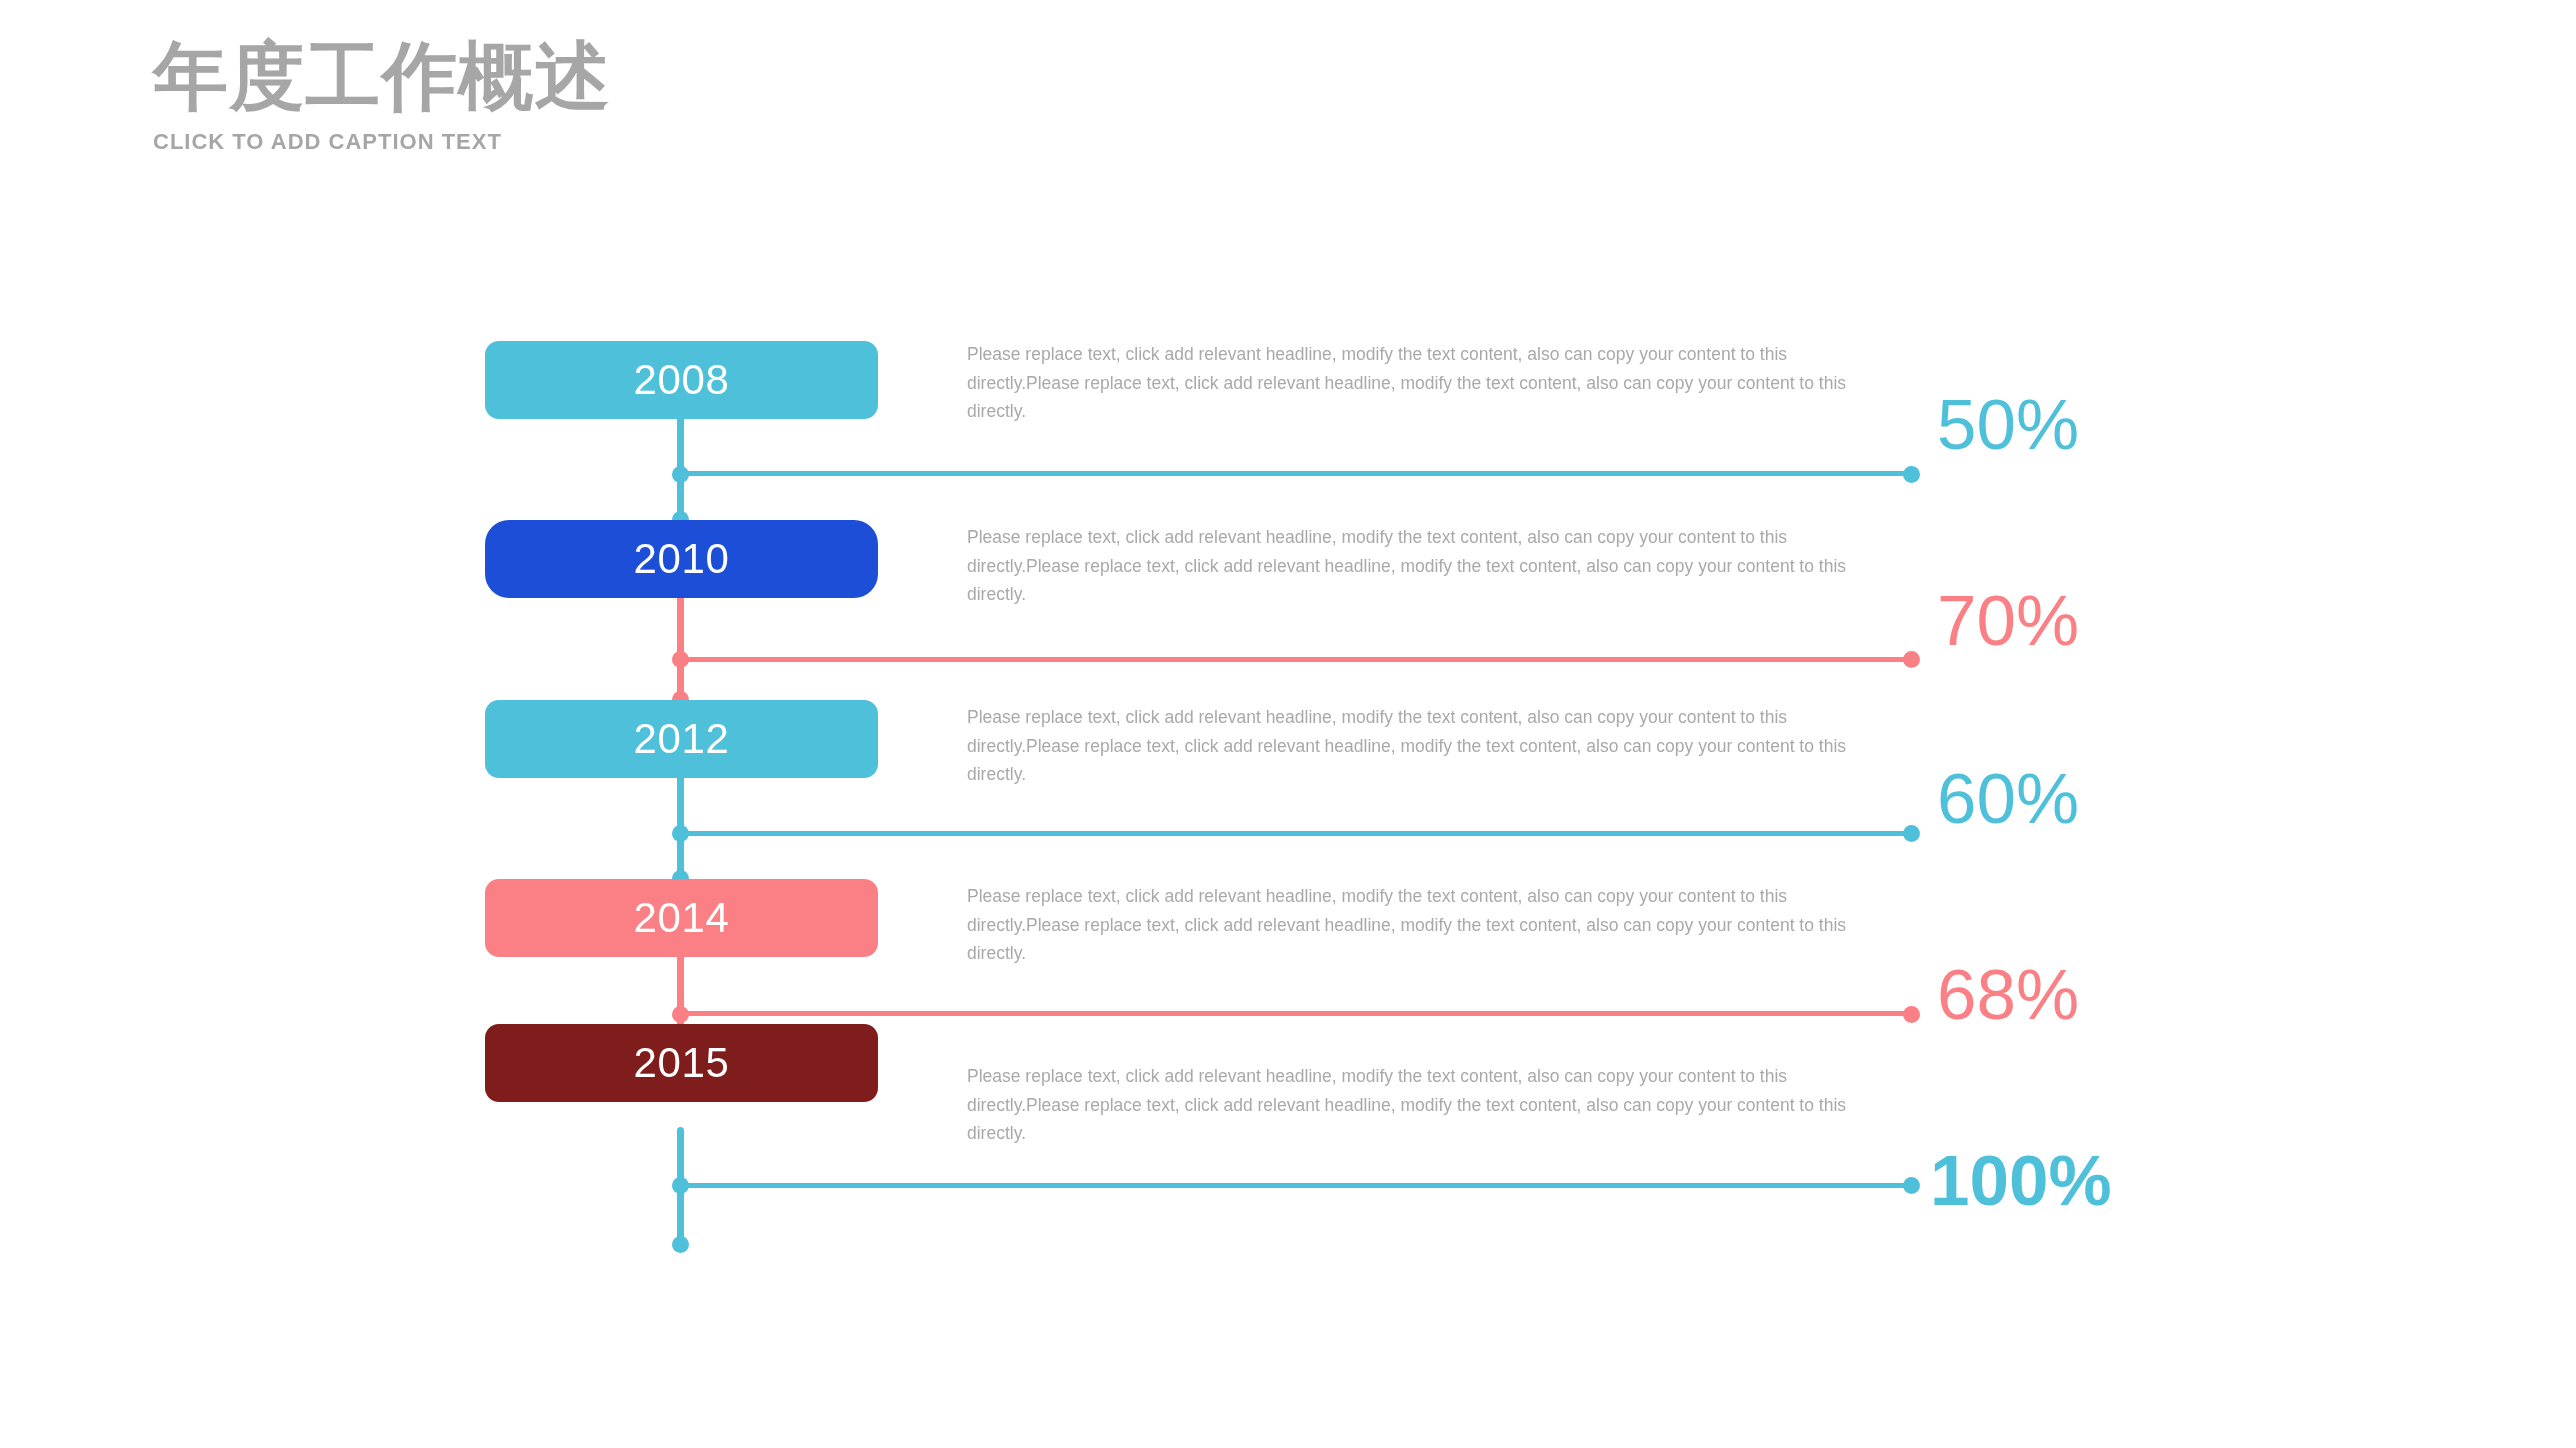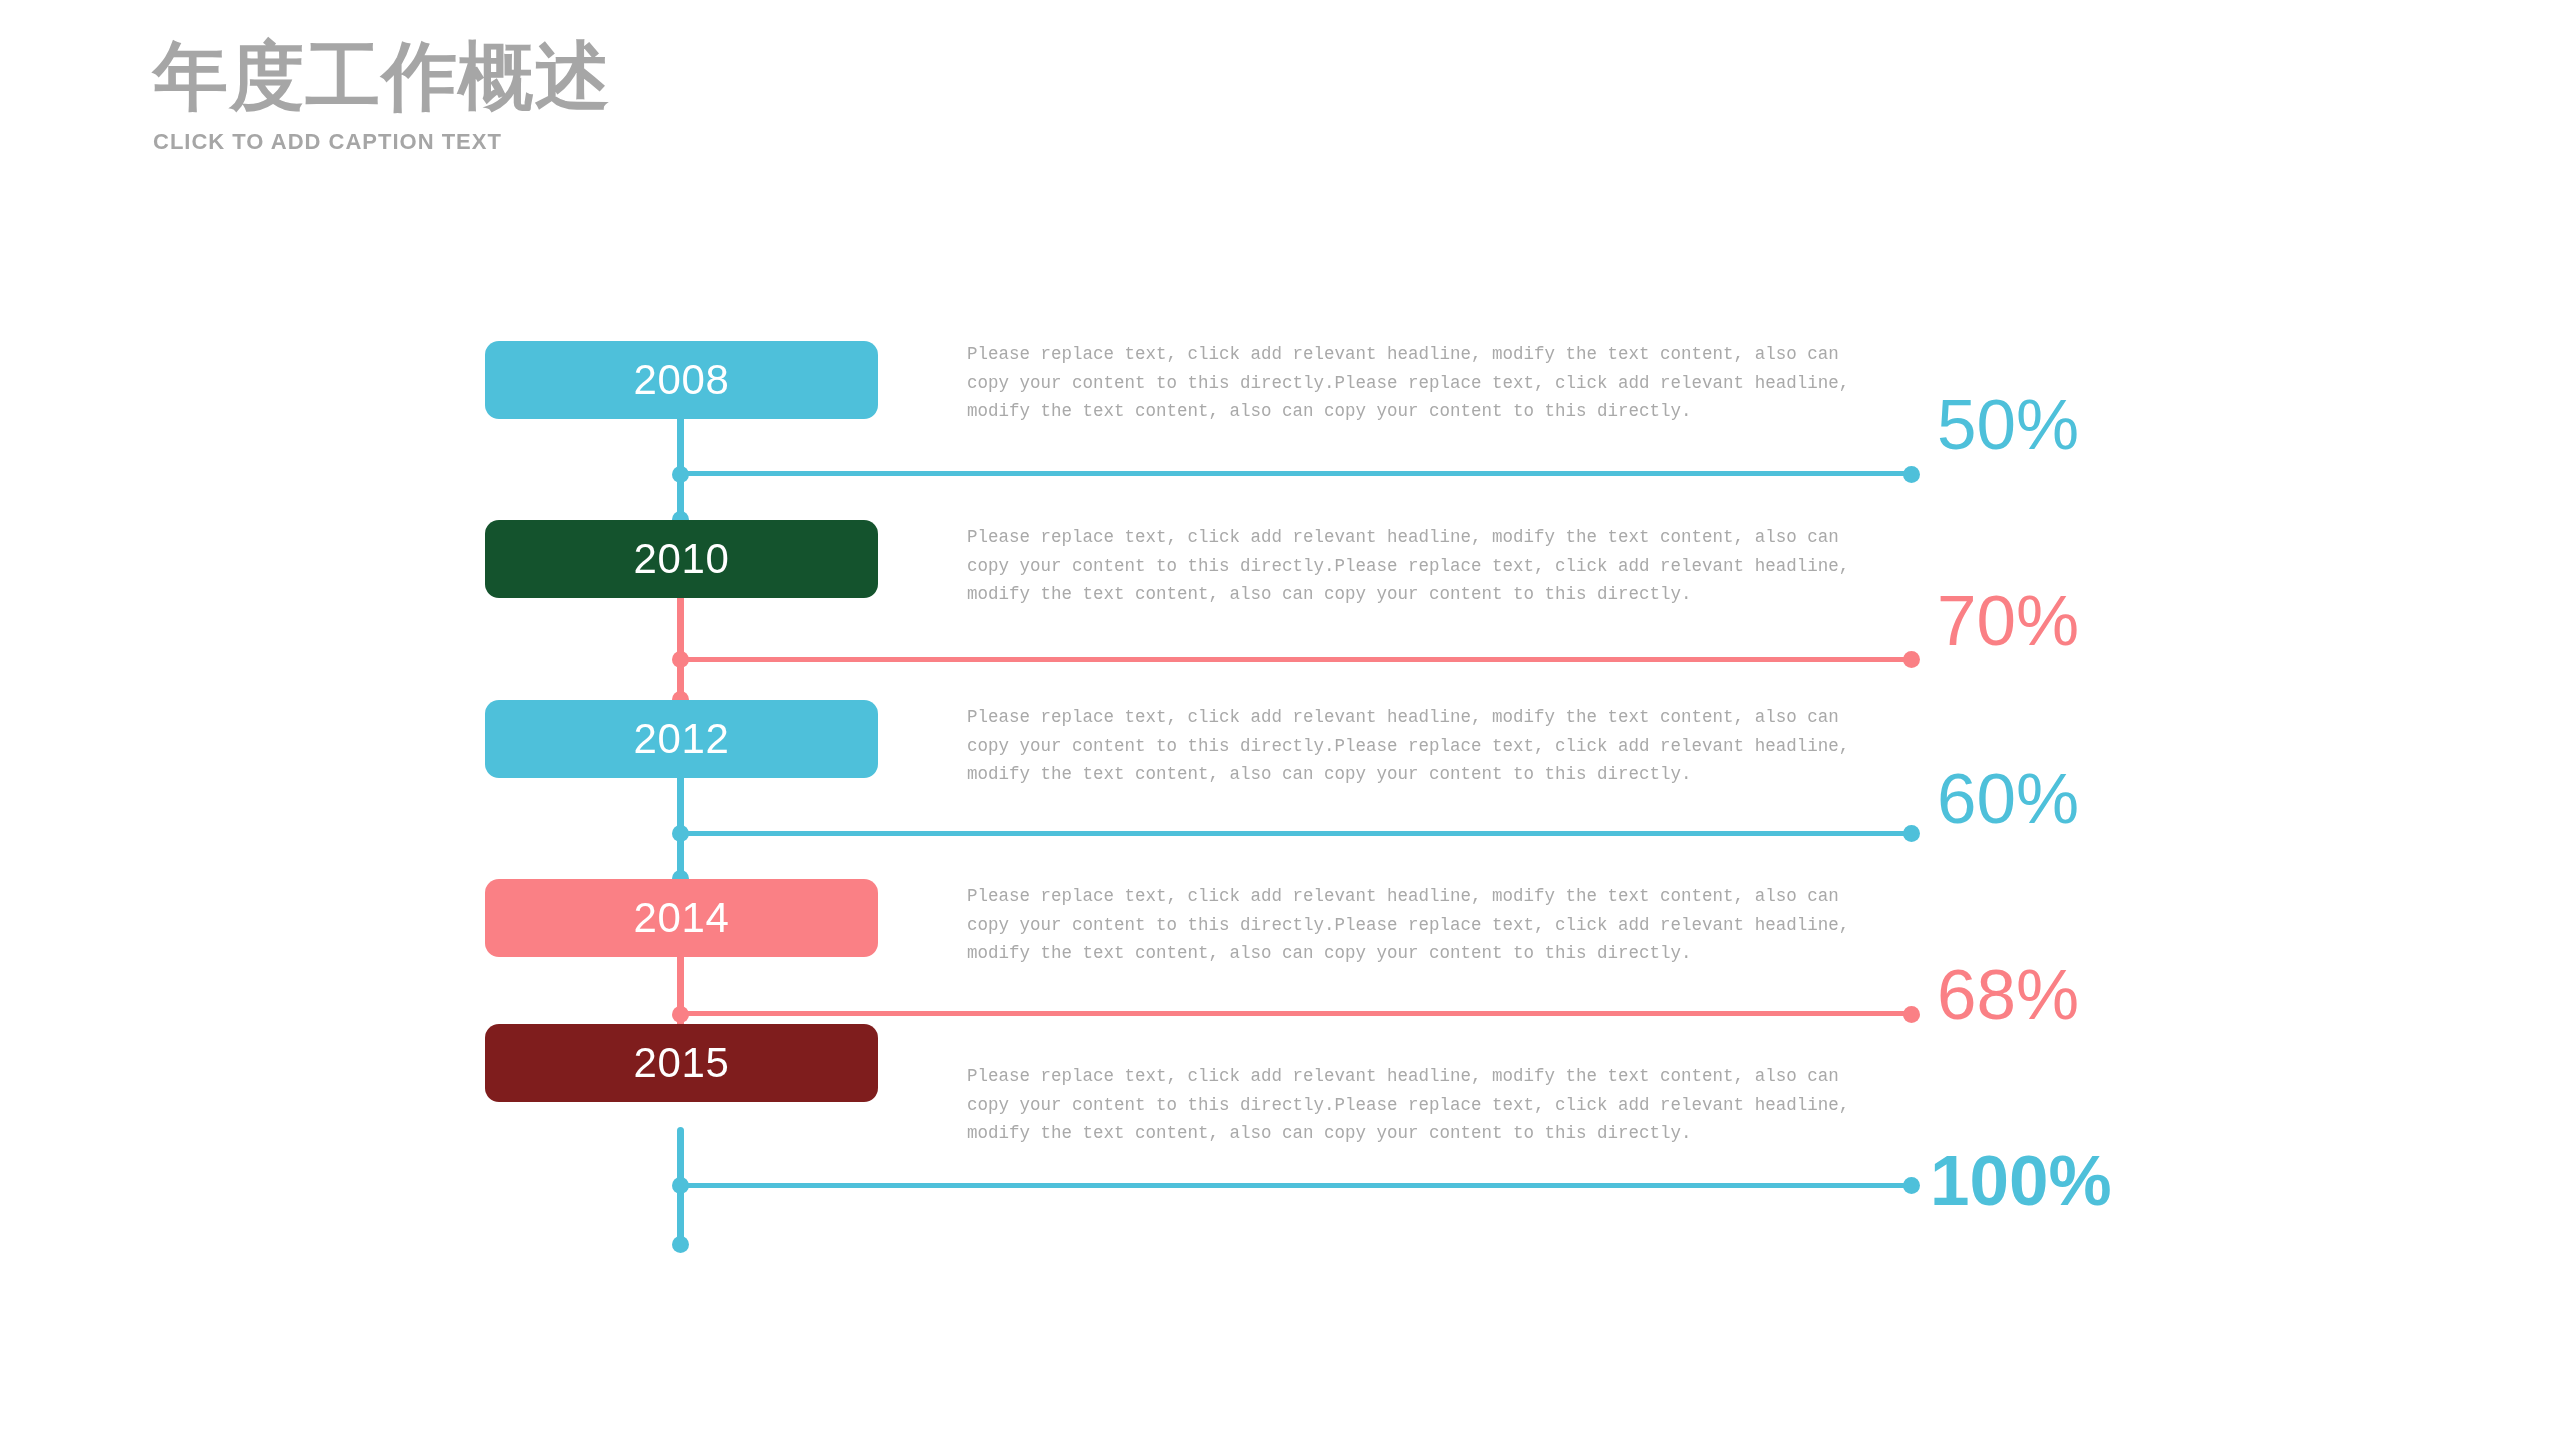--- a/index.html
+++ b/index.html
@@ -115,21 +115,21 @@
     width: 17px;
     height: 17px;
     border-radius: 50%;
   }
 
   
   .desc {
     position: absolute;
     left: 967px;
     width: 903px;
-    font-family: Liberation Mono, monospace;
+    font-family: Liberation Sans, sans-serif;
     font-size: 17.5px;
     line-height: 1.63;
     color: #a9a9a9;
     text-align: left;
   }
 
   
   .pct {
     position: absolute;
     font-family: "Liberation Sans", sans-serif;
@@ -161,21 +161,21 @@
       </div>
       <div class="desc" style="top: 340px;">Please replace text, click add relevant headline, modify the text content, also can copy your content to this directly.Please replace text, click add relevant headline, modify the text content, also can copy your content to this directly.</div>
       <div class="pct light" style="top: 389px; left: 1937px; color: rgb(78, 192, 218);">50%</div>
     </div>
     <div class="row" style="top: 0px;">
       <div class="stub" style="top: 589px; height: 111px; background: rgb(250, 128, 133);"></div>
       <div class="hline" style="top: 657px; width: 1231px; background: rgb(250, 128, 133);"></div>
       <div class="branch-dot" style="top: 651px; background: rgb(250, 128, 133);"></div>
       <div class="hline-dot" style="top: 651px; left: 1903px; background: rgb(250, 128, 133);"></div>
       <div class="end-dot" style="top: 691px; background: rgb(250, 128, 133);"></div>
-      <div class="badge" style="top: 520px; background: #14532d;">
+      <div class="badge" style="top: 520px; background: #1d4ed8; border-radius: 24px;">
         <span class="badge-label">2010</span>
       </div>
       <div class="desc" style="top: 523px;">Please replace text, click add relevant headline, modify the text content, also can copy your content to this directly.Please replace text, click add relevant headline, modify the text content, also can copy your content to this directly.</div>
       <div class="pct light" style="top: 585px; left: 1937px; color: rgb(250, 128, 133);">70%</div>
     </div>
     <div class="row" style="top: 0px;">
       <div class="stub" style="top: 768px; height: 111px; background: rgb(78, 192, 218);"></div>
       <div class="hline" style="top: 831px; width: 1231px; background: rgb(78, 192, 218);"></div>
       <div class="branch-dot" style="top: 825px; background: rgb(78, 192, 218);"></div>
       <div class="hline-dot" style="top: 825px; left: 1903px; background: rgb(78, 192, 218);"></div>

